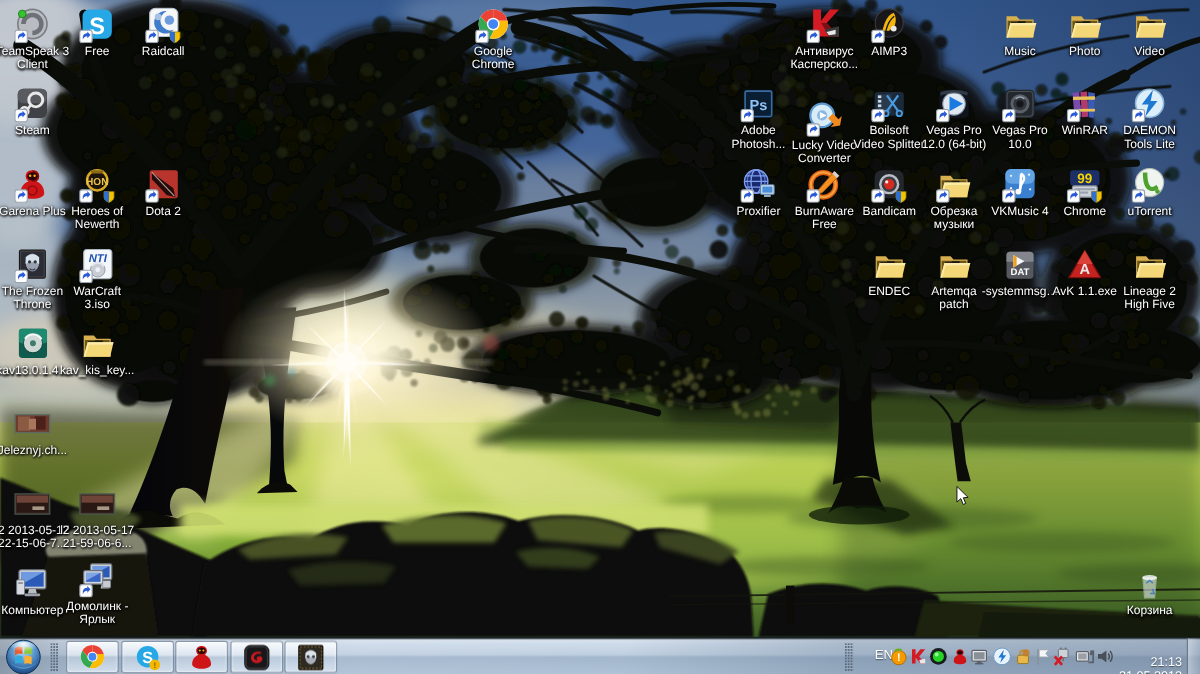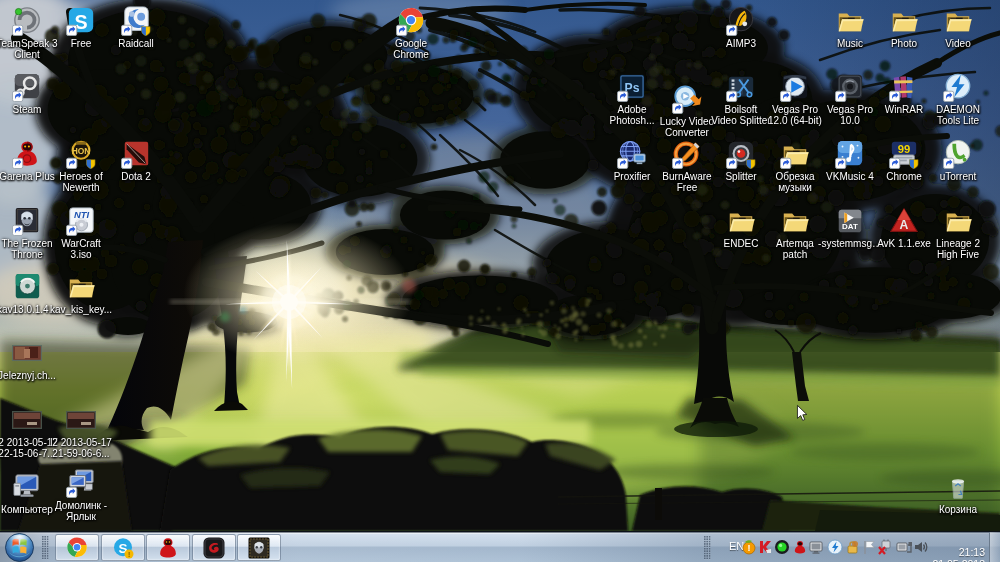--- a/index.html
+++ b/index.html
@@ -1549,20 +1549,35 @@
           <circle cx="16" cy="15" r="5.6" fill="#fff"></circle>
           <circle cx="16" cy="15" r="4.4" fill="#4285f4"></circle>
           <g>
             <rect x="0.5" y="20.5" width="11" height="11" rx="2" fill="#fdfdfd" stroke="#9aa4ae" stroke-width="1"></rect>
             <path d="M3.2 29 L3.2 26.5 C3.4 24.4 4.8 23.2 7.2 23.2 L7.2 21.6 L10 24.6 L7.2 27.6 L7.2 25.9 C5.4 25.9 4.2 26.6 3.2 29 Z" fill="#2a5bd7"></path>
           </g>
         </svg>
       </div>
       <div class="lb">Google<br>Chrome</div>
     </div>
+    <div class="di" style="left:650px;top:6px">
+      <div class="ii">
+        <svg width="30" height="30" viewBox="0 0 32 32">
+          <path d="M6 2 L13 2 L13 12 L21 2 L29 2 L18 14 L29 26 L9 26 L9 29 L6 29 Z" fill="#d41b24"></path>
+          <path d="M13 14 L18 14 L29 26 L21 26 Z" fill="#7a0f14"></path>
+          <path d="M16 20 L29 17 L29 26 L20 26 Z" fill="#3a3a3a"></path>
+          <path d="M18 22 L26 20 L26 24 L20 25 Z" fill="#e8e8e8"></path>
+          <g>
+            <rect x="0.5" y="20.5" width="11" height="11" rx="2" fill="#fdfdfd" stroke="#9aa4ae" stroke-width="1"></rect>
+            <path d="M3.2 29 L3.2 26.5 C3.4 24.4 4.8 23.2 7.2 23.2 L7.2 21.6 L10 24.6 L7.2 27.6 L7.2 25.9 C5.4 25.9 4.2 26.6 3.2 29 Z" fill="#2a5bd7"></path>
+          </g>
+        </svg>
+      </div>
+      <div class="lb">Антивирус<br>Касперско...</div>
+    </div>
     <div class="di" style="left:704px;top:6px">
       <div class="ii">
         <svg width="30" height="30" viewBox="0 0 32 32">
           <circle cx="16" cy="14" r="12.5" fill="#17171a"></circle>
           <circle cx="16" cy="14" r="12.5" fill="none" stroke="#3a3a40" stroke-width="1"></circle>
           <path d="M10 21 C12 12 15 7 20 5 C22 8 22.5 12 21 16 L16 21 Z" fill="#f4b40a"></path>
           <path d="M13 21 C14.5 15 17 10.5 20.5 8" stroke="#17171a" stroke-width="1.2" fill="none"></path>
           <circle cx="20" cy="19" r="2.6" fill="#e8e8e8"></circle>
           <g>
             <rect x="0.5" y="20.5" width="11" height="11" rx="2" fill="#fdfdfd" stroke="#9aa4ae" stroke-width="1"></rect>
@@ -1772,21 +1787,21 @@
             <rect x="0.5" y="20.5" width="11" height="11" rx="2" fill="#fdfdfd" stroke="#9aa4ae" stroke-width="1"></rect>
             <path d="M3.2 29 L3.2 26.5 C3.4 24.4 4.8 23.2 7.2 23.2 L7.2 21.6 L10 24.6 L7.2 27.6 L7.2 25.9 C5.4 25.9 4.2 26.6 3.2 29 Z" fill="#2a5bd7"></path>
           </g>
           <g>
             <path d="M22 22 L31 22 L31 27 C31 29.5 27.6 31.4 26.5 31.8 C25.4 31.4 22 29.5 22 27 Z" fill="#f3c200" stroke="#8a7000" stroke-width="0.6"></path>
             <path d="M22 22 L26.5 22 L26.5 31.8 C25.4 31.4 22 29.5 22 27 Z" fill="#2f6fd0"></path>
             <path d="M31 22 L31 27 C31 29.5 27.6 31.4 26.5 31.8 L26.5 26 L31 26Z" fill="#2f6fd0" opacity="0.0"></path>
           </g>
         </svg>
       </div>
-      <div class="lb">Splitter</div>
+      <div class="lb">Bandicam</div>
     </div>
     <div class="di" style="left:758px;top:139px">
       <div class="ii">
         <svg width="30" height="30" viewBox="0 0 32 32">
           <path d="M4 8 L13 8 L15.5 11 L28 11 L28 27 L4 27 Z" fill="#d8b050"></path>
           <path d="M5 12 L27 12 L27 26 L5 26 Z" fill="#6b5618"></path>
           <rect x="8" y="13" width="10" height="13" fill="#2d2318"></rect>
           <rect x="14" y="12.5" width="7" height="13.5" fill="#1c1812"></rect>
           <path d="M4 27 L7.5 14 L30.5 14 L27.5 27 Z" fill="#f4d878"></path>
           <path d="M4 27 L7.5 14 L30.5 14 L29.8 16 L8.6 16.2 L5.5 27 Z" fill="#fcecaa"></path>

